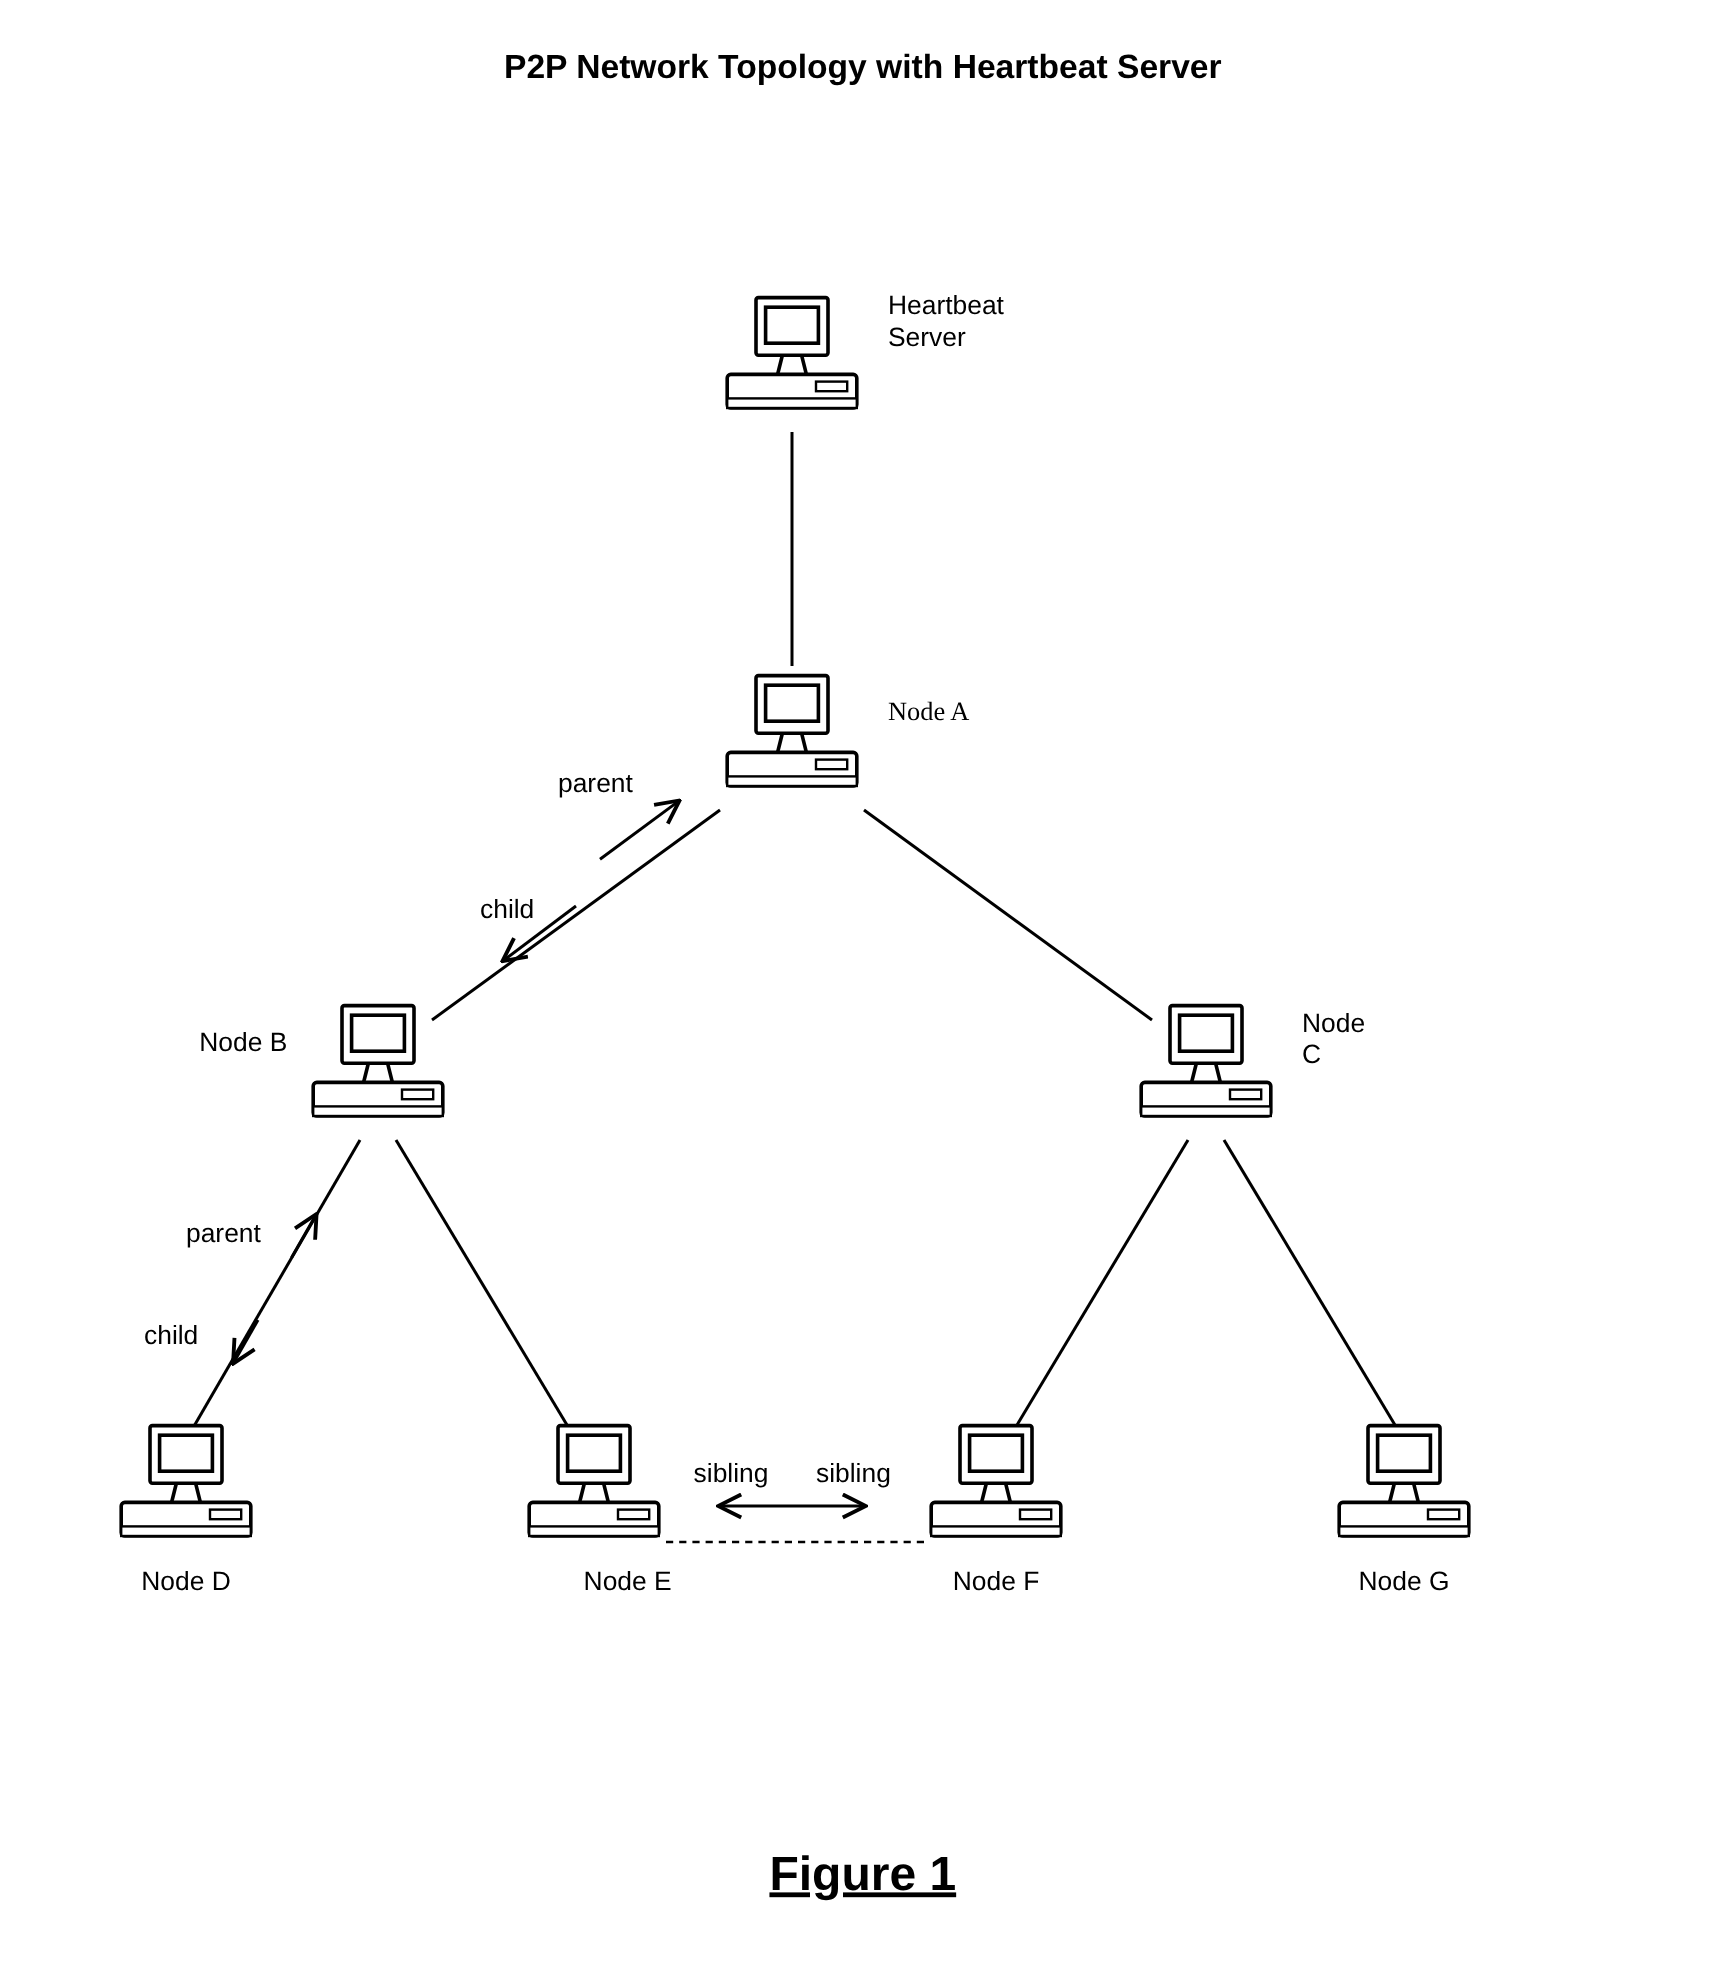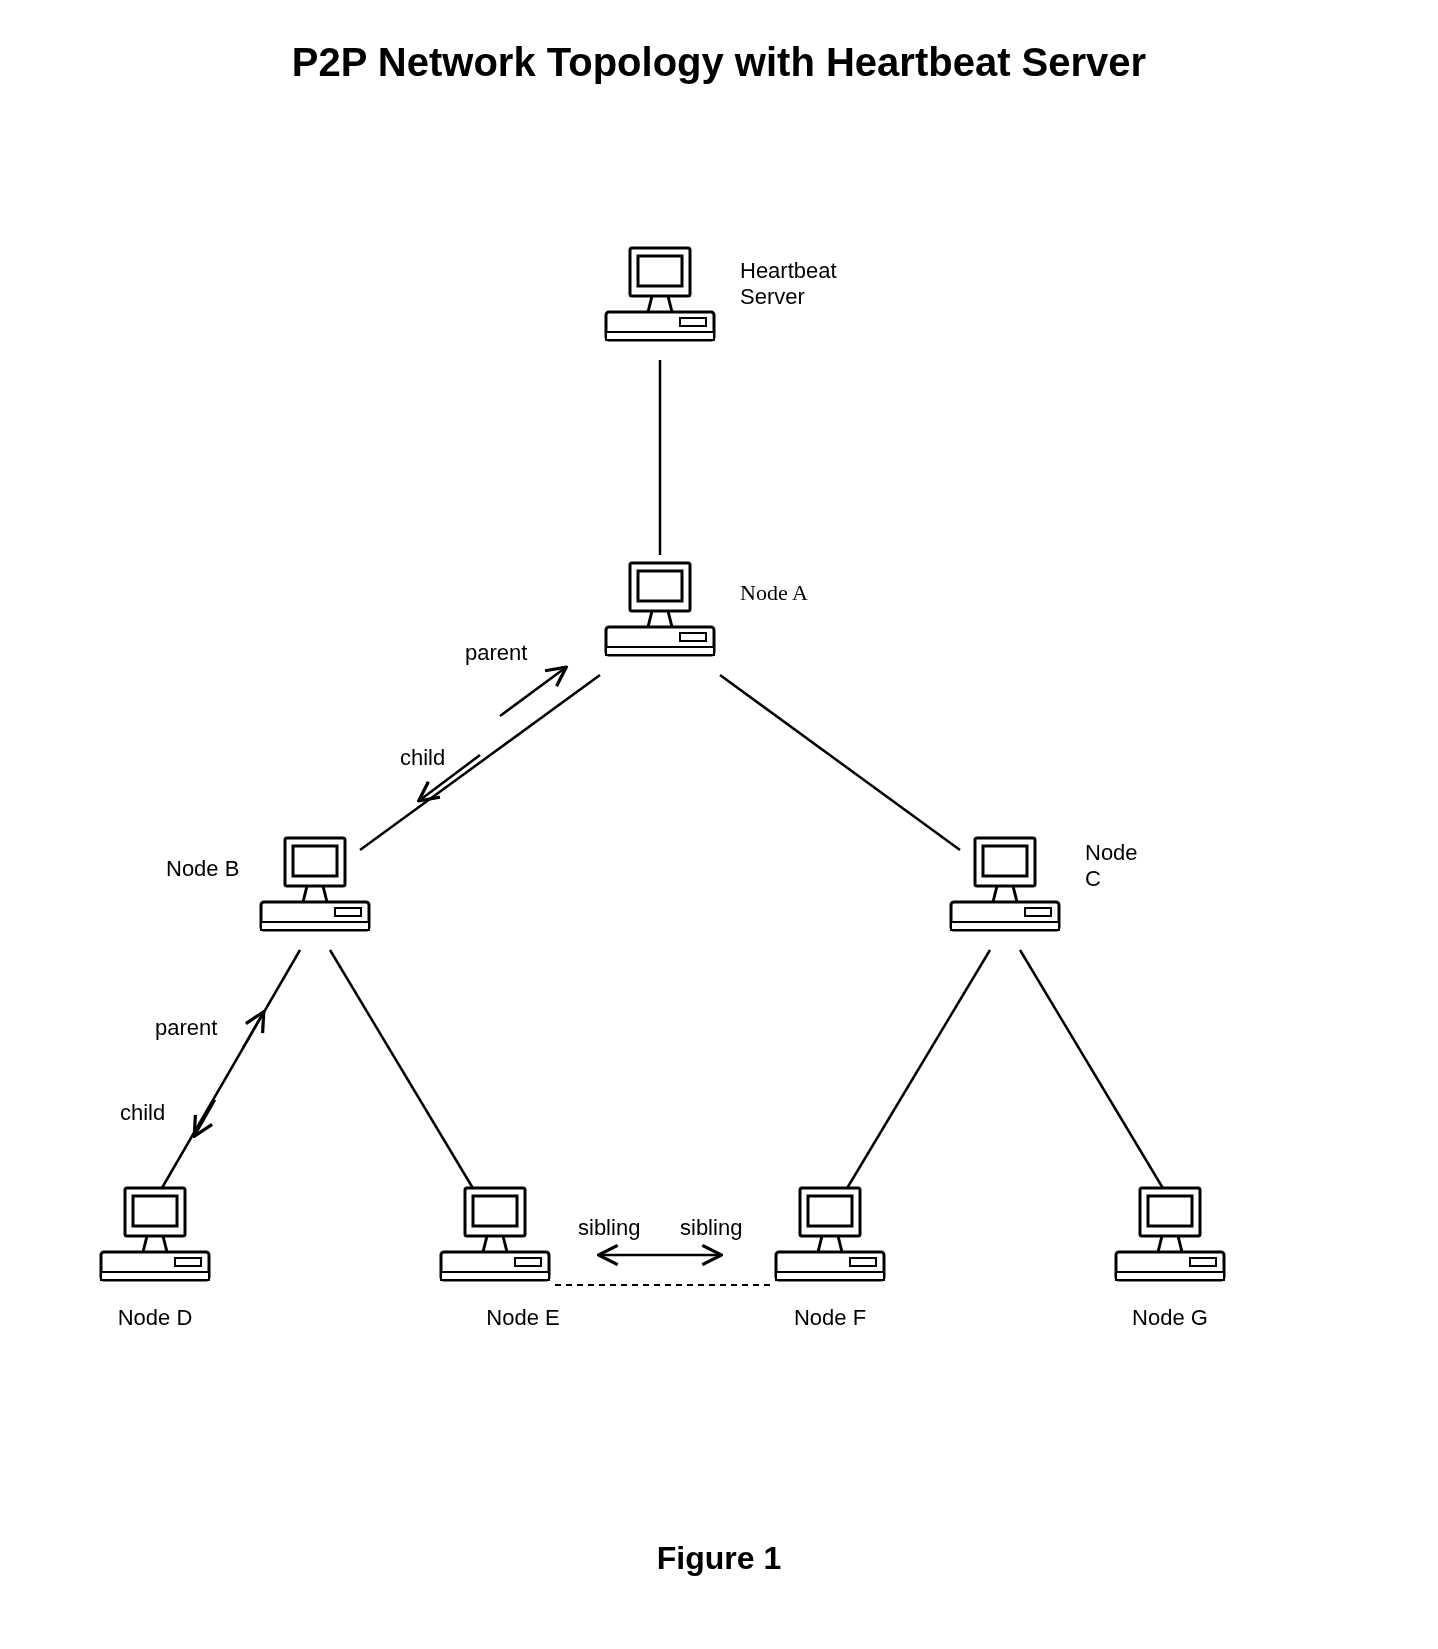--- a/index.html
+++ b/index.html
@@ -14,30 +14,31 @@
     height: 1649px;
     background: #fff;
   }
   .title {
     position: absolute;
     top: 40px;
     left: 0;
     width: 100%;
     text-align: center;
     font-weight: bold;
-    font-size: 40px;
+    font-size: 28px;
   }
   .figcaption {
     position: absolute;
     top: 1540px;
     left: 0;
     width: 100%;
     text-align: center;
     font-weight: bold;
-    font-size: 32px;
+    font-size: 40px;
+    text-decoration: underline;
   }
   .node-group {
     position: absolute;
   }
   .label {
     position: absolute;
     font-size: 22px;
   }
   .label.center {
     transform: translateX(-50%);
@@ -96,21 +97,21 @@
     <svg width="120" height="120">
       <rect x="30" y="8" width="60" height="48" rx="2" fill="#fff" stroke="#000" stroke-width="3"></rect>
       <rect x="38" y="16" width="44" height="30" fill="#fff" stroke="#000" stroke-width="3"></rect>
       <rect x="6" y="72" width="108" height="28" rx="3" fill="#fff" stroke="#000" stroke-width="3"></rect>
       <rect x="6" y="92" width="108" height="8" fill="#fff" stroke="#000" stroke-width="2"></rect>
       <line x1="52" y1="56" x2="48" y2="72" stroke="#000" stroke-width="3"></line>
       <line x1="68" y1="56" x2="72" y2="72" stroke="#000" stroke-width="3"></line>
       <rect x="80" y="78" width="26" height="8" fill="#fff" stroke="#000" stroke-width="2"></rect>
     </svg>
   </div>
-  <div class="label" style="left:740px; top:258px; white-space:pre; line-height:1.2;">Heartbeat
+  <div class="label" style="left:740px; top:242px; white-space:pre; line-height:1.2;">Heartbeat
 Server</div>
 
   <div class="node-group" style="left:600px; top:555px;">
     <svg width="120" height="120">
       <rect x="30" y="8" width="60" height="48" rx="2" fill="#fff" stroke="#000" stroke-width="3"></rect>
       <rect x="38" y="16" width="44" height="30" fill="#fff" stroke="#000" stroke-width="3"></rect>
       <rect x="6" y="72" width="108" height="28" rx="3" fill="#fff" stroke="#000" stroke-width="3"></rect>
       <rect x="6" y="92" width="108" height="8" fill="#fff" stroke="#000" stroke-width="2"></rect>
       <line x1="52" y1="56" x2="48" y2="72" stroke="#000" stroke-width="3"></line>
       <line x1="68" y1="56" x2="72" y2="72" stroke="#000" stroke-width="3"></line>

